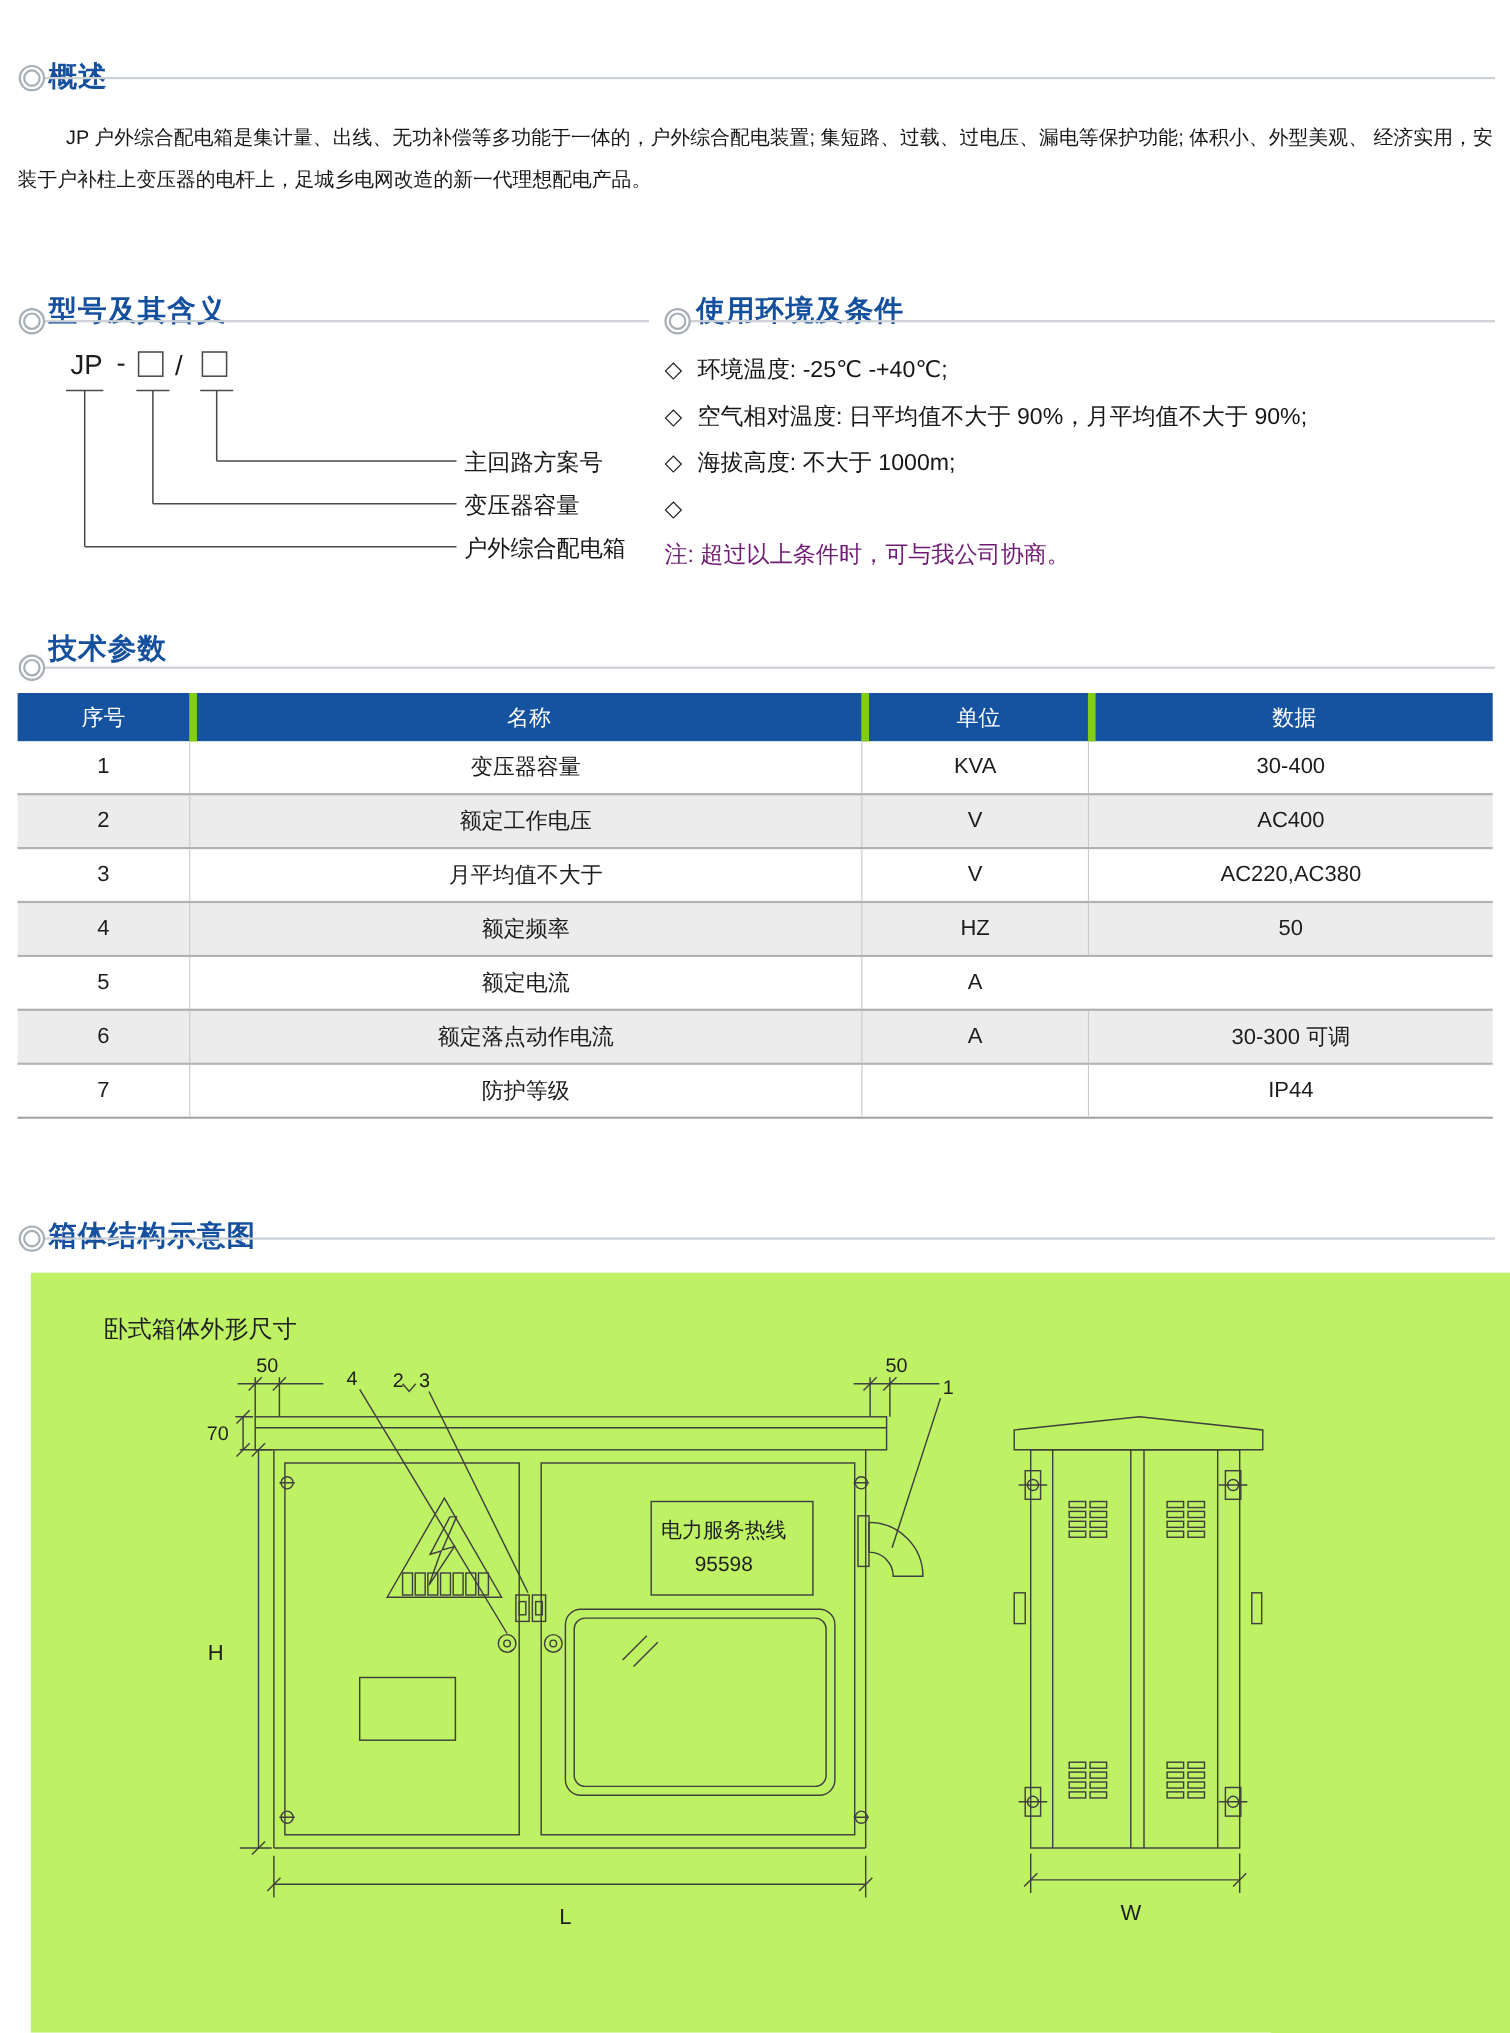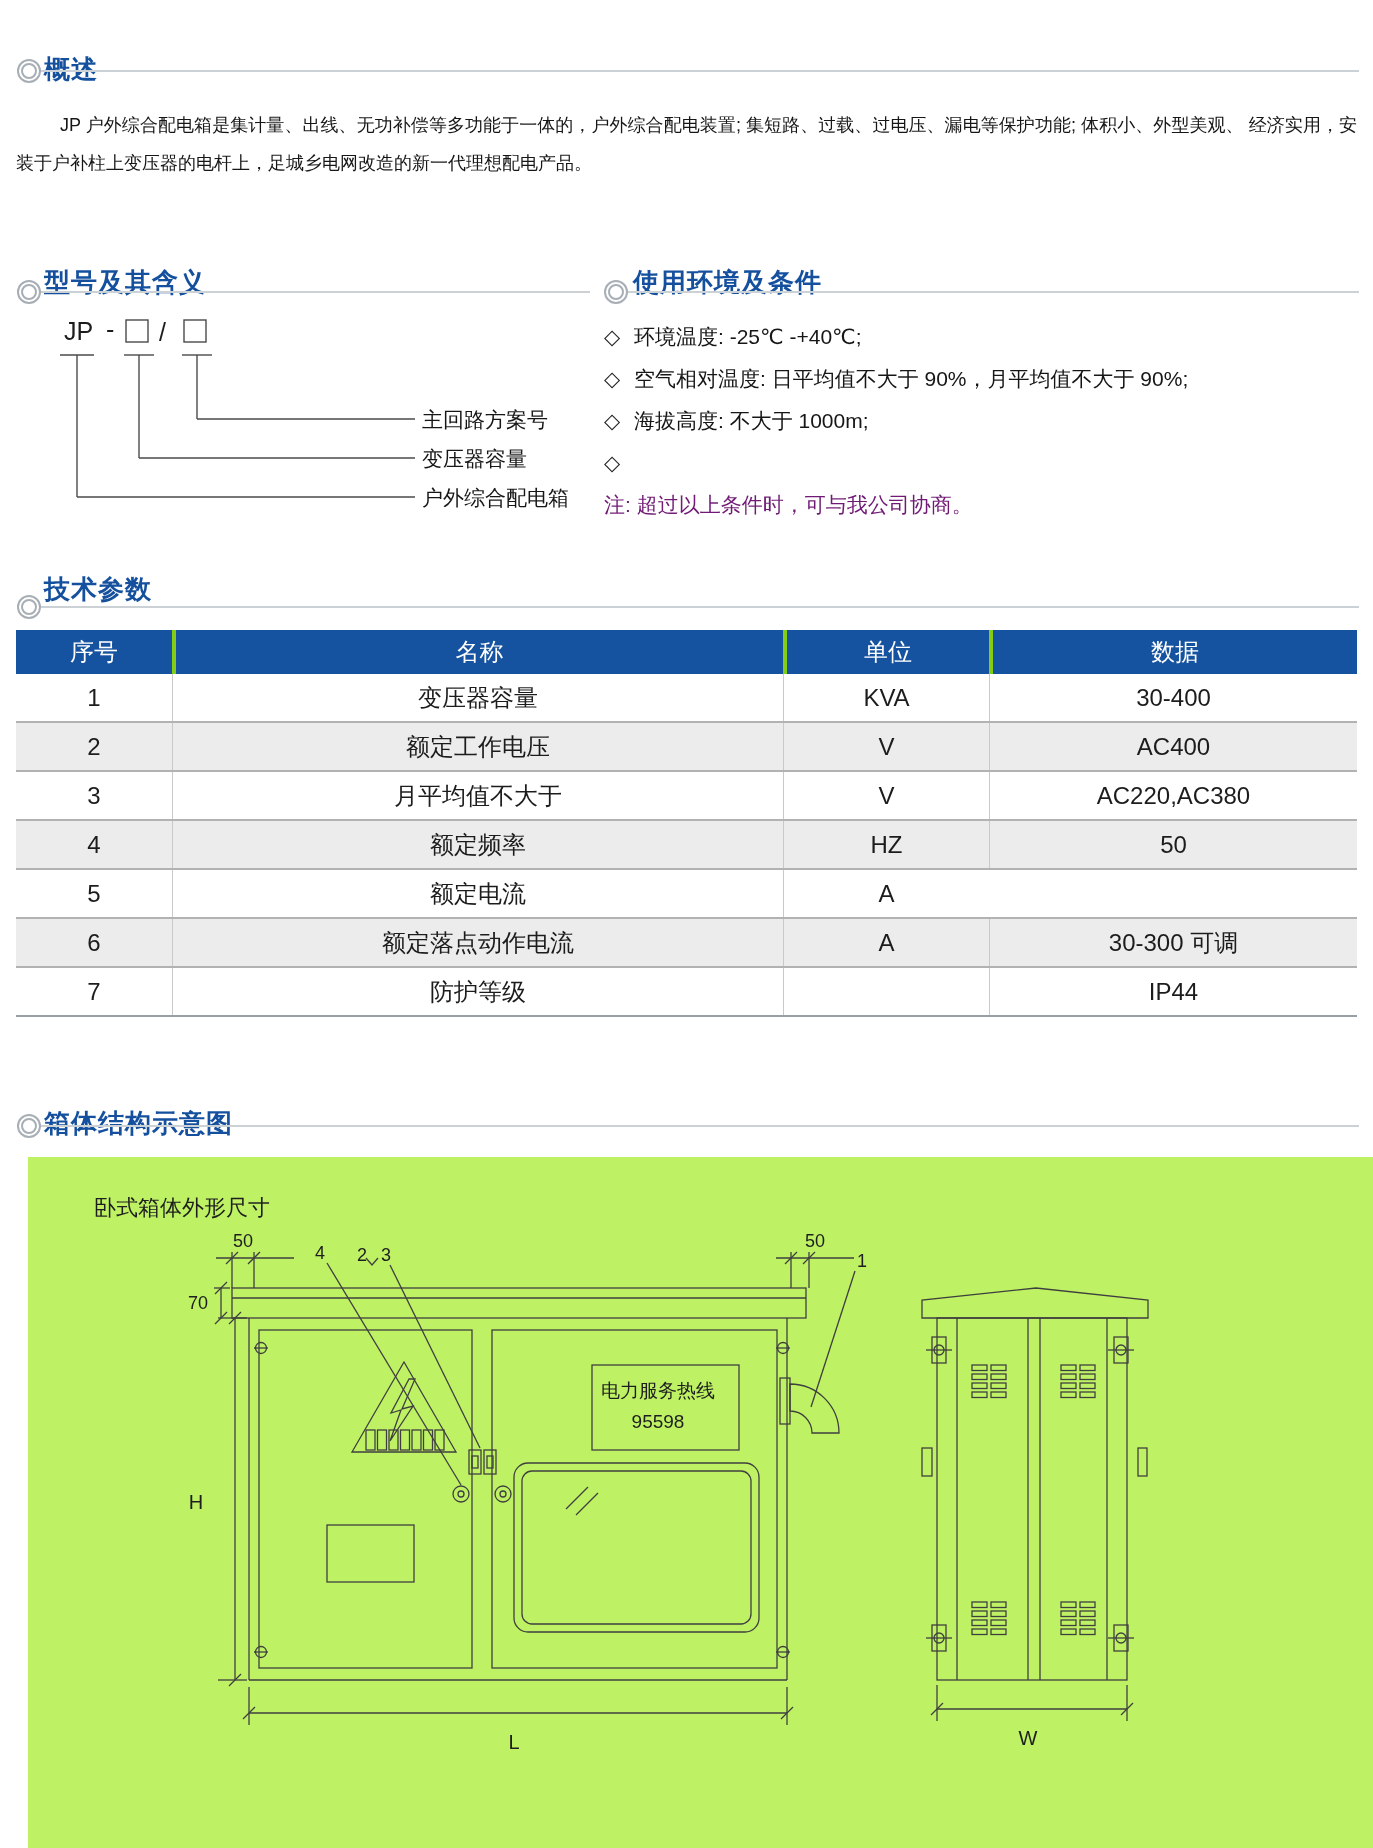--- a/index.html
+++ b/index.html
@@ -18,22 +18,22 @@
   .env-item{display:flex;font-size:21px;line-height:42px;color:#161616;}
   .env-item .diamond{width:30px;flex:0 0 30px;font-size:21px;color:#222;}
   .env-note{font-size:21px;line-height:42px;color:#701a75;}
 
   .tbl{position:absolute;left:16px;top:630px;width:1341px;border-bottom:2px solid #999fa3;}
   .tr{display:grid;grid-template-columns:156px 611px 206px 1fr;}
   .tr.head{height:44px;background:#15529f;color:#ffffff;}
   .tr.body{height:47px;background:#ffffff;}
   .tr.body.alt{background:#ececec;}
   .tr.body + .tr.body{border-top:2px solid #b2b2b2;}
-  .td{display:flex;align-items:center;justify-content:center;font-size:24px;}
-  .tr.head .td + .td{border-left:4px solid #84cc16;}
+  .td{display:flex;align-items:center;justify-content:center;font-size:20px;}
+  .tr.head .td + .td{border-left:7px solid #84cc16;}
   .tr.body .td + .td{border-left:1px solid #c9c9c9;}
 
   .model-svg{position:absolute;left:40px;top:300px;}
   .draw-wrap{position:absolute;left:28px;top:1157px;width:1345px;height:842px;background:#bef264;}
   svg text{font-family:"Liberation Sans","DejaVu Sans",sans-serif;}
 </style>
 </head>
 <body>
 
 <div id="page">

